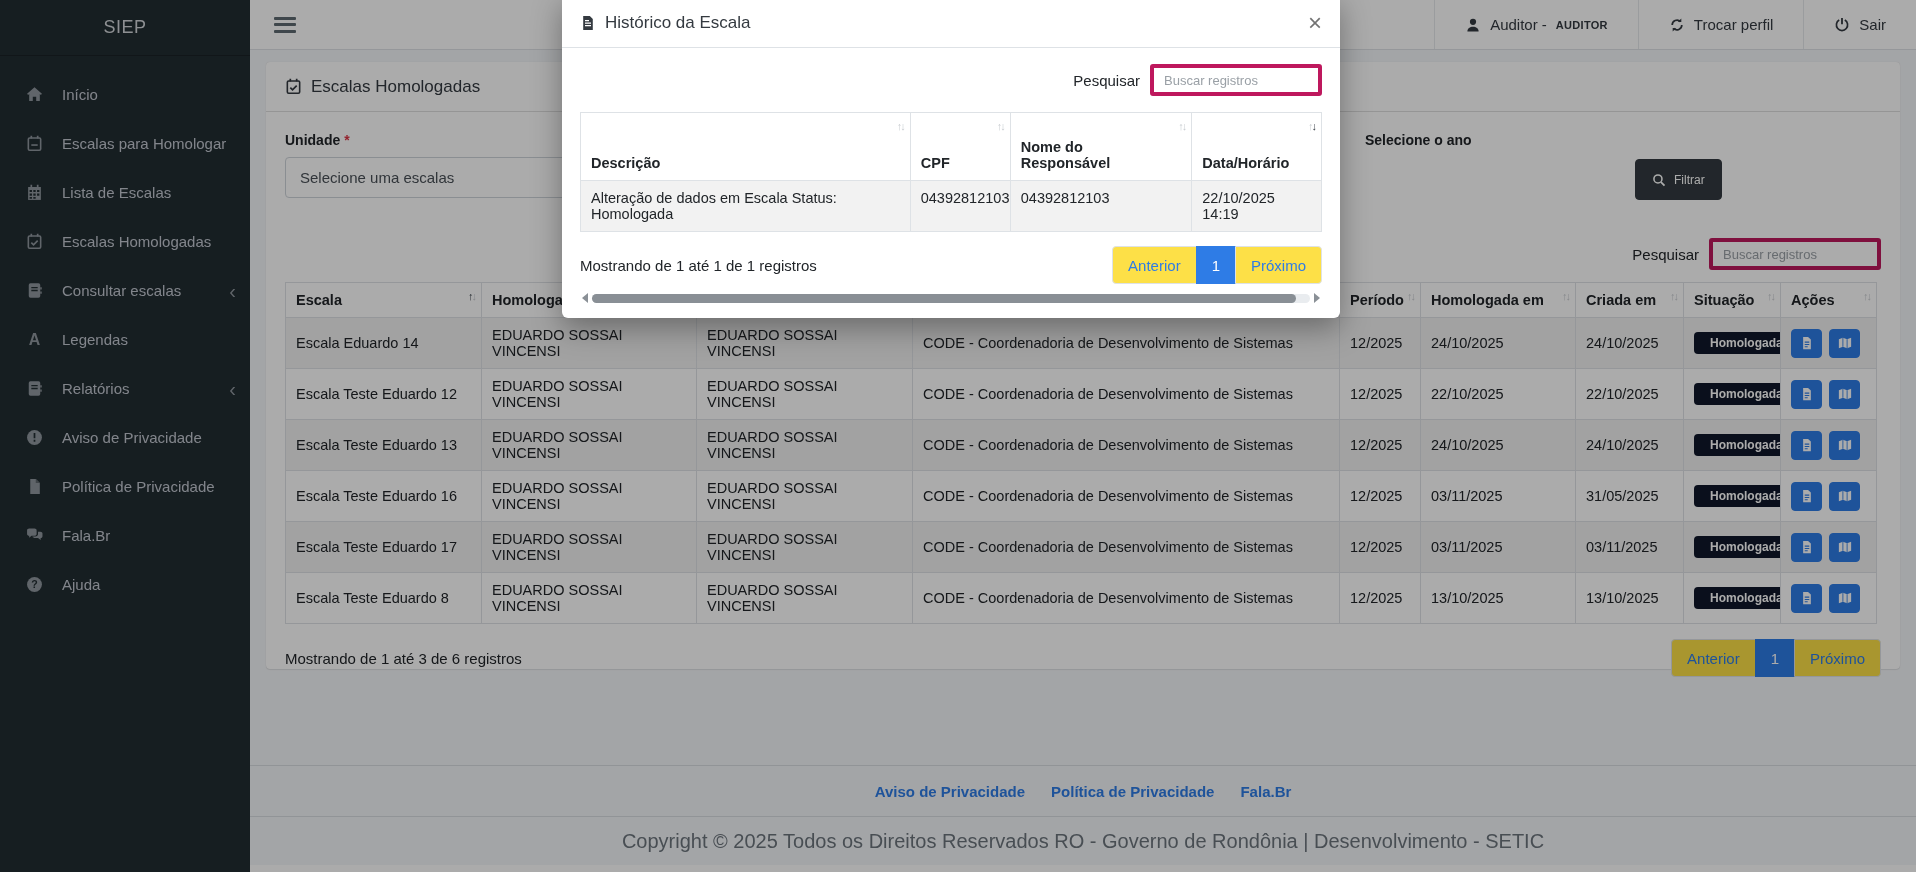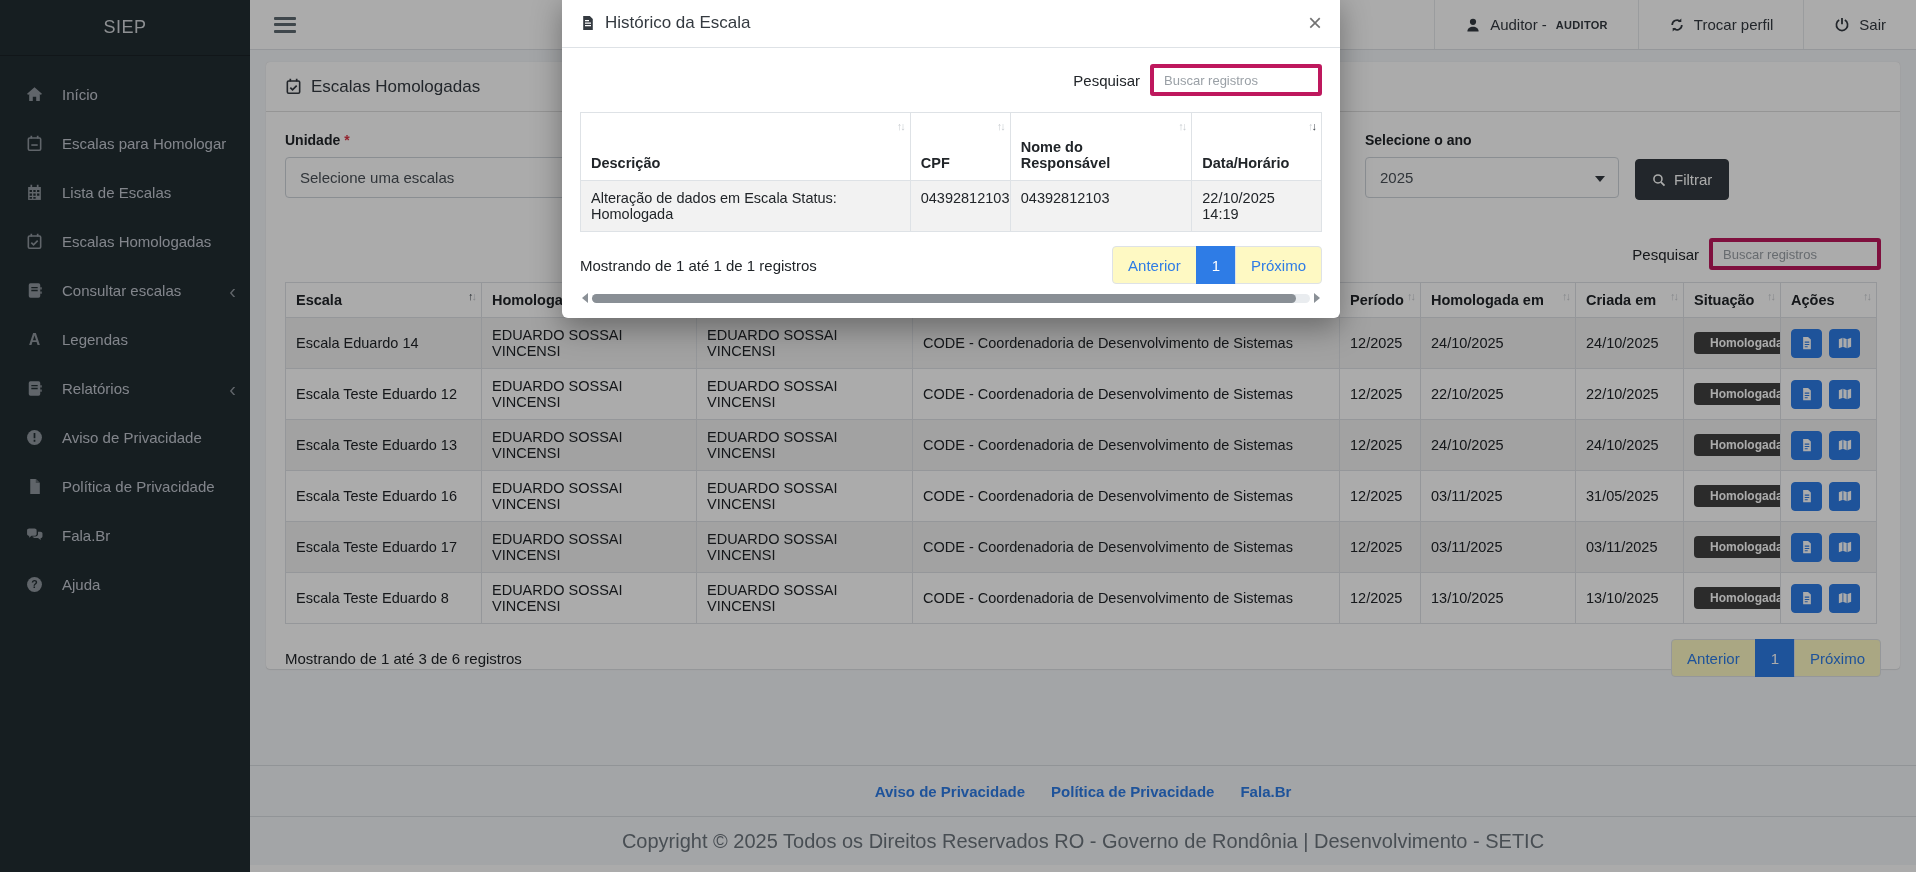--- a/index.html
+++ b/index.html
@@ -43,51 +43,51 @@
   .req { color:#dc3545; }
   .fake-select { position:relative; height:41px; border:1px solid #ced4da; border-radius:4px;
                  background:#fff; display:flex; align-items:center; padding:0 14px;
                  color:#495057; font-size:15px; cursor:pointer; }
   .fake-select .caret { position:absolute; right:13px; top:18px; width:0; height:0;
                         border-left:5px solid transparent; border-right:5px solid transparent;
                         border-top:6px solid #343a40; }
   .col-unidade { width:1048px; }
   .col-ano { margin-left:32px; width:254px; }
   .btn-filtrar { margin-left:16px; margin-top:27px; height:41px; padding:0 16px; background:#343a40;
-                 border:1px solid #343a40; border-radius:4px; color:#fff; font-size:15px;
+                 border:1px solid #343a40; border-radius:4px; color:#fff; font-size:12px;
                  display:flex; align-items:center; gap:8px; cursor:pointer; }
   .btn-filtrar svg { width:14px; height:14px; color:#fff; }
 
   .search-row { margin-top:38px; display:flex; justify-content:flex-end; align-items:center; gap:10px; }
   .search-row label { font-size:15px; color:#212529; }
   .dt-input { width:172px; height:30px; border:4px solid #be185d; border-radius:3px; padding:12px 10px;
               font-size:13px; color:#495057; font-family:"Liberation Sans", sans-serif; }
   .dt-input::placeholder { color:#9aa0a6; }
 
   
   table.dt { border-collapse:collapse; width:1591px; margin-top:12px; font-size:14.5px; color:#212529;
              table-layout:fixed; }
   table.dt th, table.dt td { border:1px solid #dee2e6; padding:9px 10px; text-align:left;
                              vertical-align:middle; overflow:hidden; }
   table.dt th { font-weight:bold; position:relative; padding-right:26px; vertical-align:bottom; cursor:pointer; }
   tr.stripe td { background:#f2f2f2; }
   .sort { position:absolute; right:6px; top:7px; font-size:11px; letter-spacing:-2px; color:#c9cdd1; }
   .sort b { font-weight:normal; }
   .sort .on { color:#3a4149; }
-  .badge-green { display:inline-block; background:#404040; color:#fff; font-size:12px; font-weight:bold;
+  .badge-green { display:inline-block; background:#0f172a; color:#fff; font-size:12px; font-weight:bold;
                  padding:4px 16px; border-radius:4px; }
   .act-btn { display:inline-flex; width:31px; height:29px; background:#2e7ce6; border:1px solid #2e7ce6;
              border-radius:4px; align-items:center; justify-content:center; cursor:pointer; }
   .act-btn + .act-btn { margin-left:7px; }
   .act-btn svg { width:14px; height:14px; }
 
   .table-footer { margin-top:15px; display:flex; justify-content:space-between; align-items:center; }
   .dt-info { font-size:15px; color:#212529; }
   .pager { display:flex; }
-  .pg { height:38px; padding:0 15px; display:flex; align-items:center; background:#fef9c3;
+  .pg { height:38px; padding:0 15px; display:flex; align-items:center; background:#fde047;
         border:1px solid #dee2e6; color:#2e7ce6; font-size:15px; cursor:pointer; }
   .pg:first-child { border-radius:4px 0 0 4px; }
   .pg:last-child { border-radius:0 4px 4px 0; margin-left:-1px; }
   .pg.active { background:#2e7ce6; border-color:#2e7ce6; color:#fff; margin-left:-1px; }
 
   
   .footer { position:absolute; left:0; right:0; bottom:0; height:100px; border-top:1px solid #d9dde1; }
   .footer-links { height:50px; display:flex; align-items:center; justify-content:center; gap:26px;
                   font-size:15px; font-weight:bold; }
   .footer-links a { color:#2e7ce6; text-decoration:none; cursor:pointer; }
@@ -345,24 +345,20 @@
                 <span>Unidade</span>
                 <span class="req">*</span>
               </label>
               <div class="fake-select">
                 <span>Selecione uma escalas</span>
                 <span class="caret"></span>
               </div>
             </div>
             <div class="col-ano">
               <label class="f-label">Selecione o ano</label>
-              <div class="fake-select">
-                <span>2025</span>
-                <span class="caret"></span>
-              </div>
             </div>
             <button class="btn-filtrar">
               <svg viewBox="0 0 16 16">
                   <use href="#i-search"></use>
                 </svg>
               <span>Filtrar</span>
             </button>
           </div>
 
           <div class="search-row">

